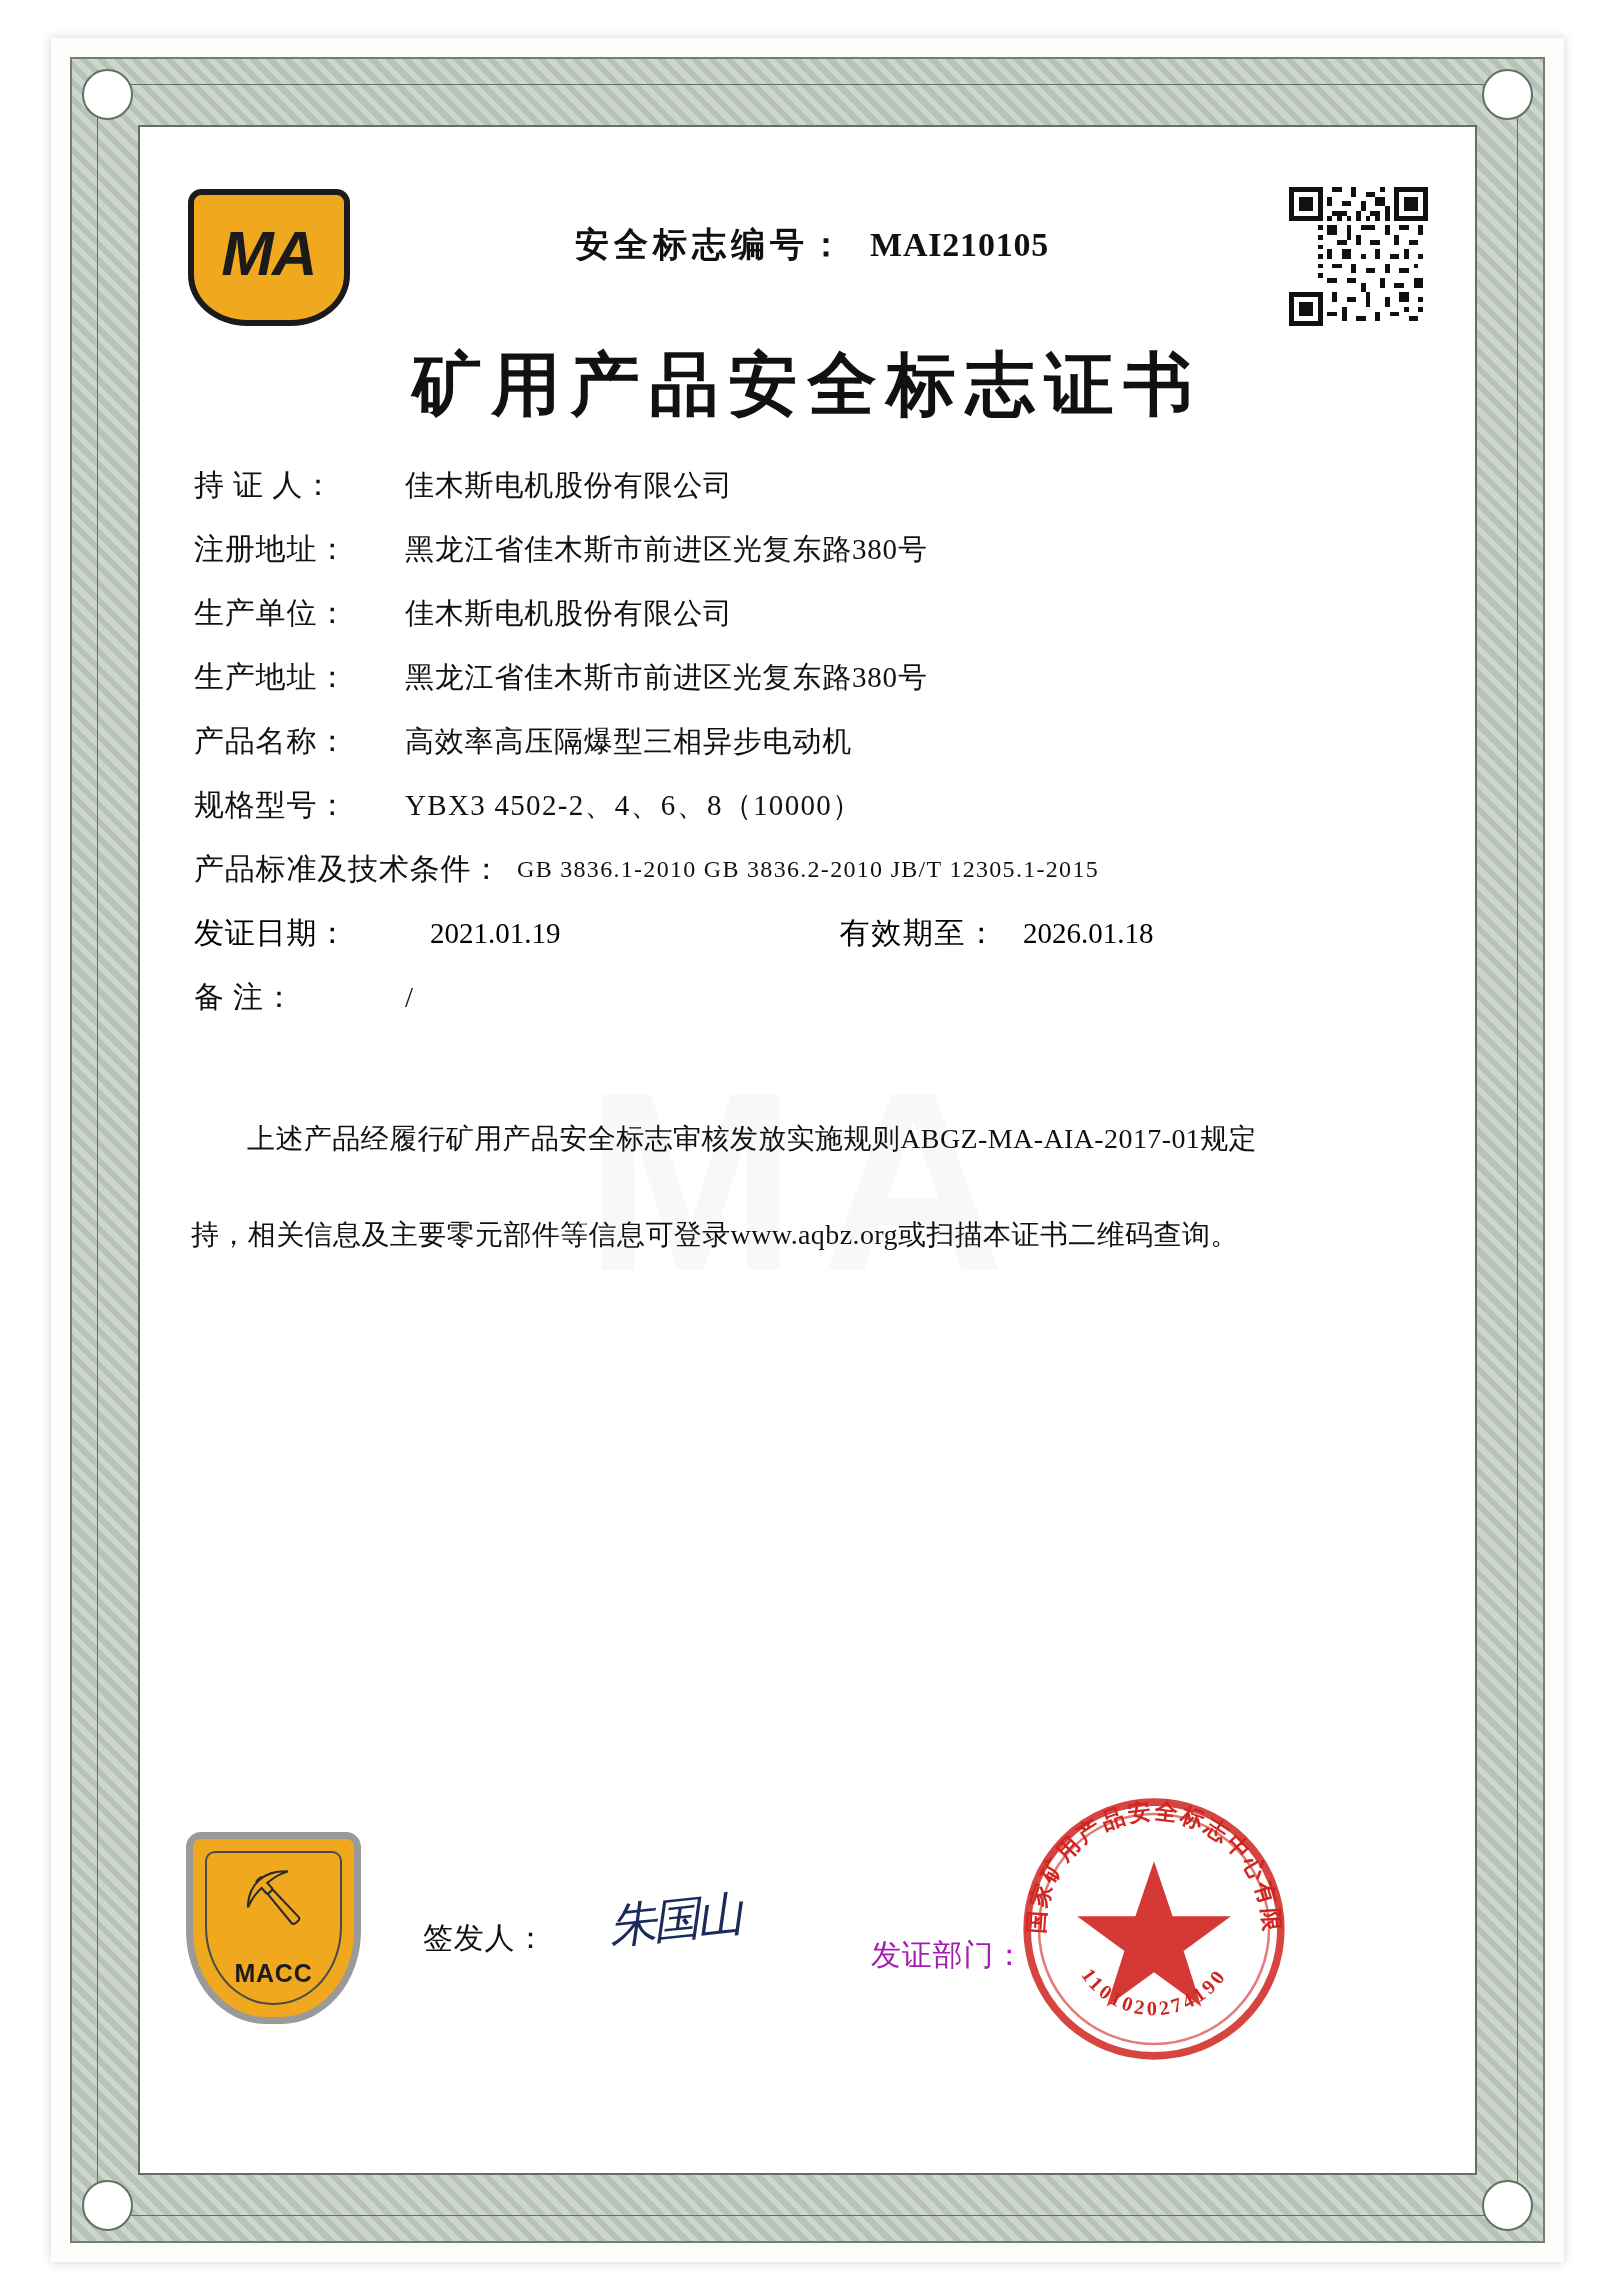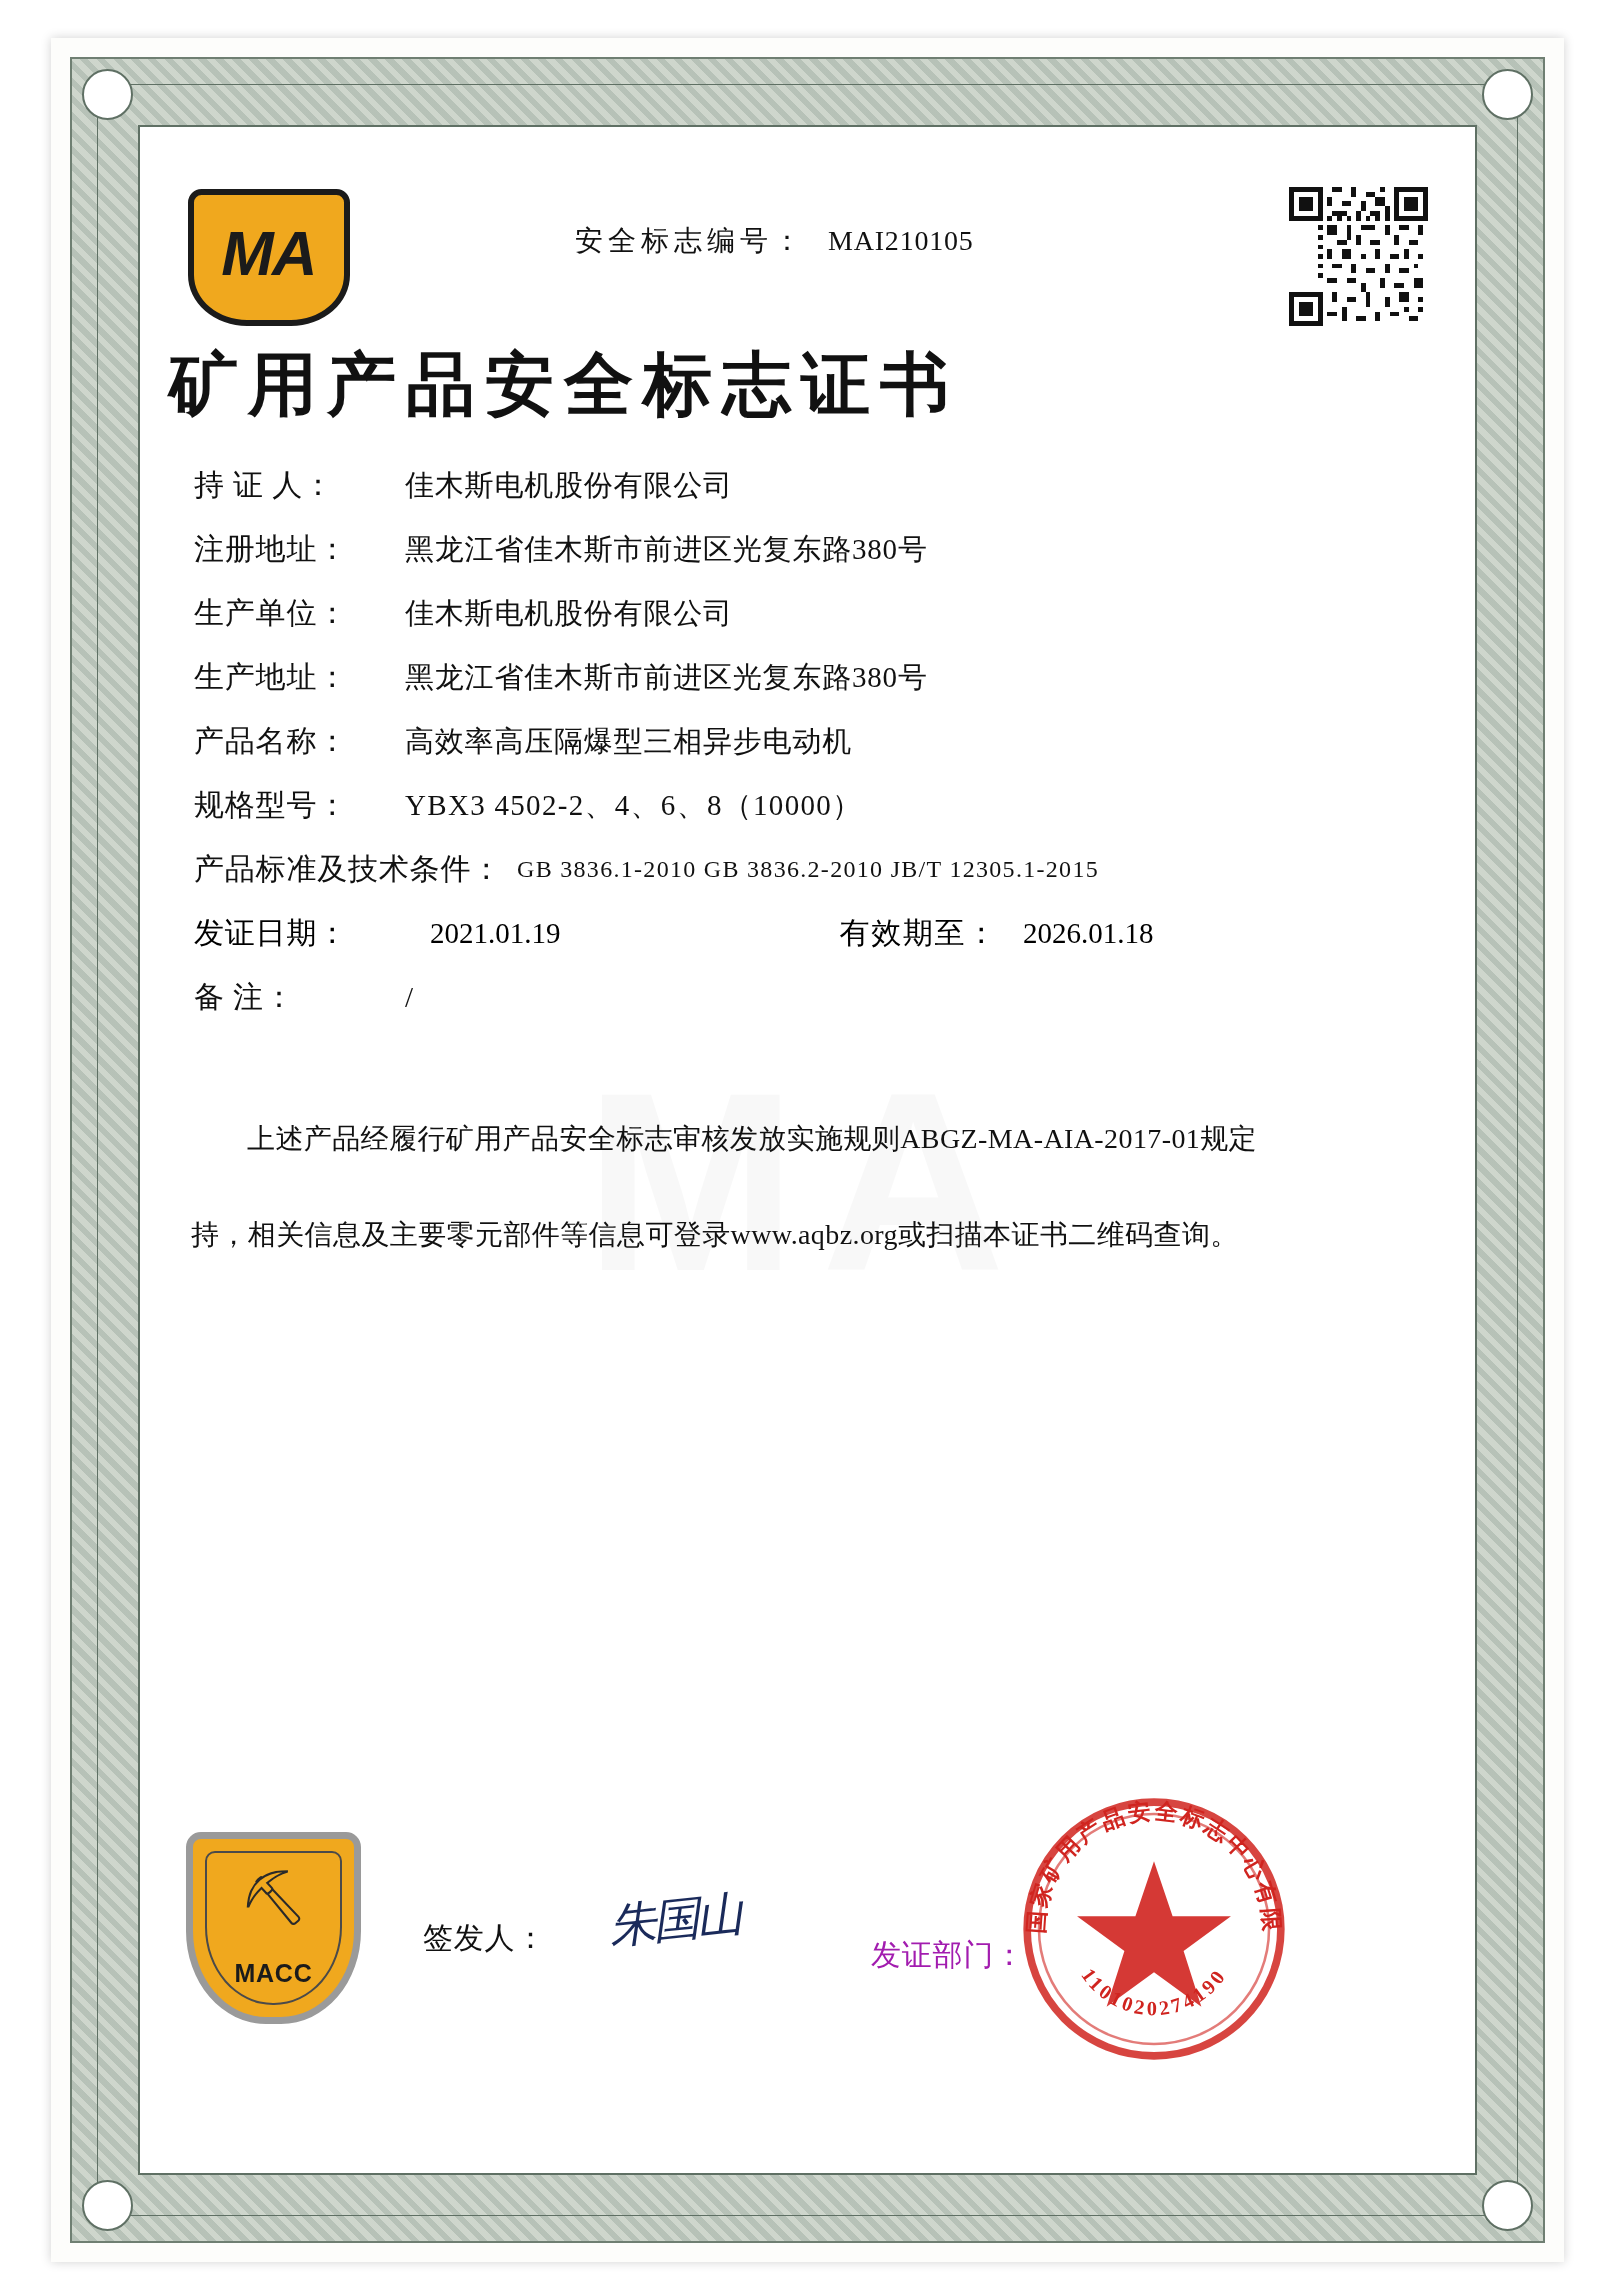--- a/index.html
+++ b/index.html
@@ -130,23 +130,24 @@
     color: #1b1b1b;
     letter-spacing: -1.7px;
     line-height: 1;
     margin-top: -8.5px;
   }
 
   .cert-no {
     position: absolute;
     left: 406px;
     top: 57px;
-    font-size: 28px;
+    font-size: 34px;
     color: #111;
     letter-spacing: 1.7px;
+    font-weight: bold;
   }
   .cert-no .label { letter-spacing: 5px; }
   .cert-no .value {
     font-family: "Liberation Serif", serif;
     margin-left: 22px;
     letter-spacing: 0.8px;
   }
 
   
   .qr {
@@ -155,20 +156,21 @@
     top: 18.6px;
     width: 145px;
     height: 145px;
     background: #ffffff;
     padding: 3.4px;
   }
   .qr svg { display: block; }
 
   
   .title {
+    text-align: center;
     font-size: 69px;
     font-weight: bold;
     letter-spacing: 10px;
     color: #111;
     margin-top: 22px;
     margin-bottom: 34px;
     font-family: "Liberation Serif", "DejaVu Serif", serif;
   }
 
   

